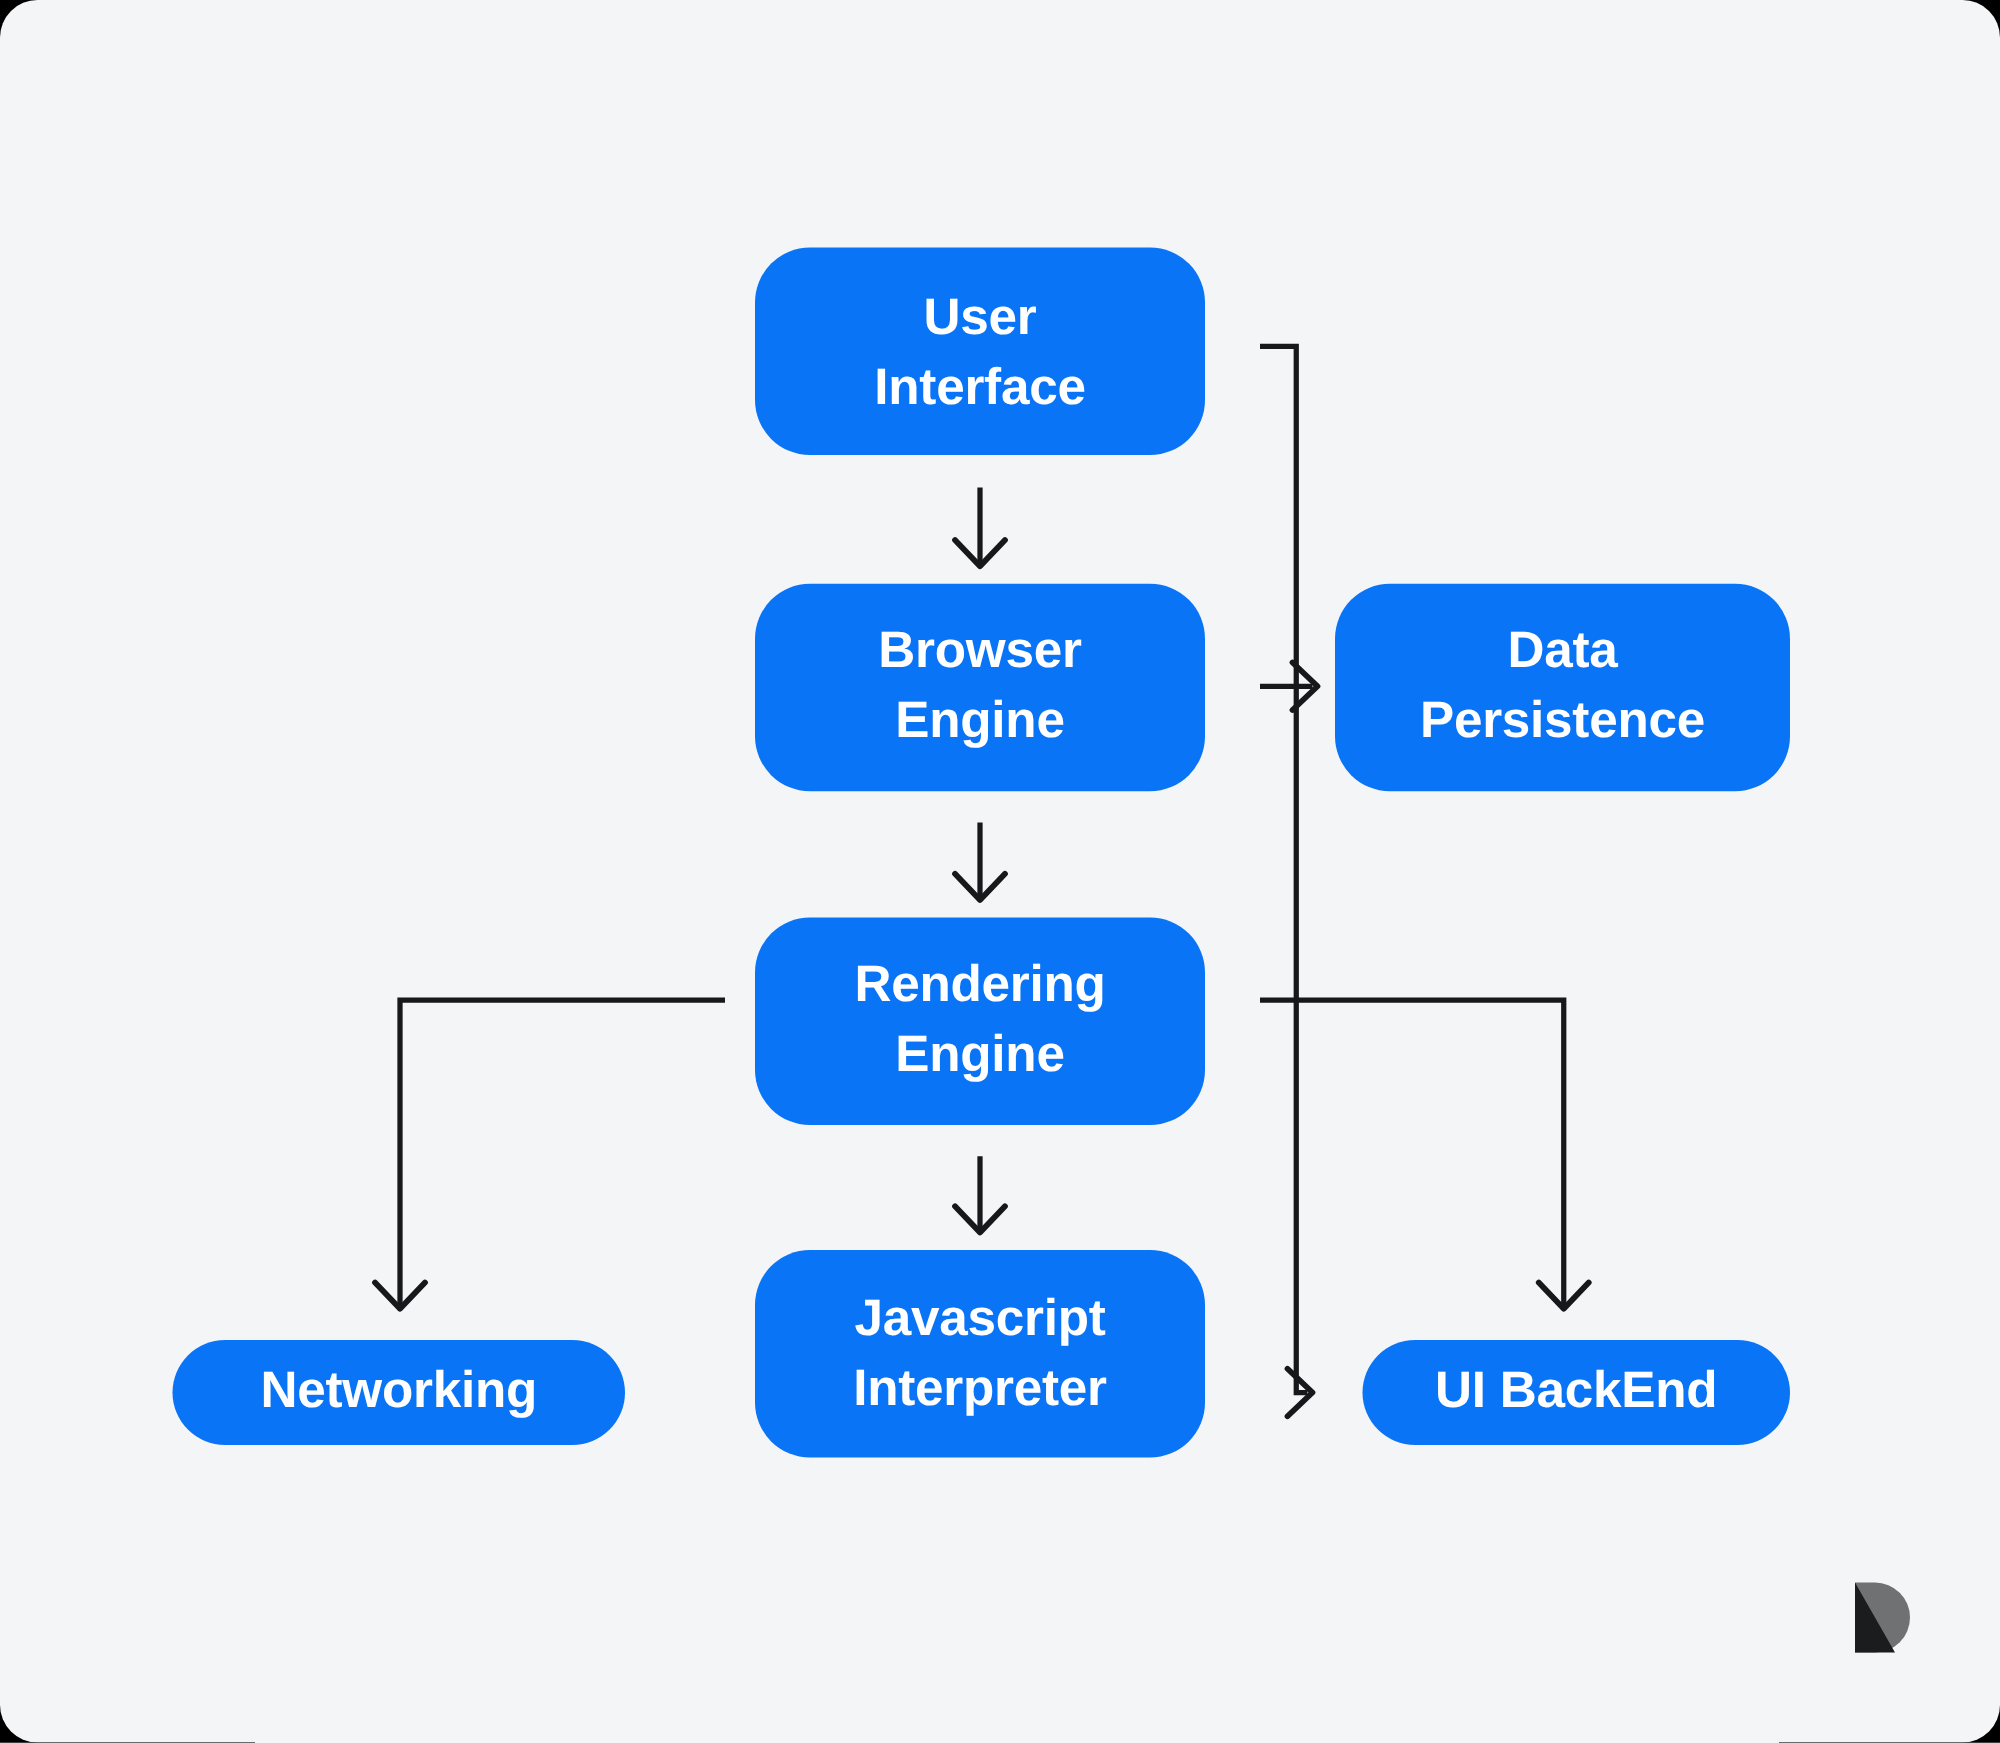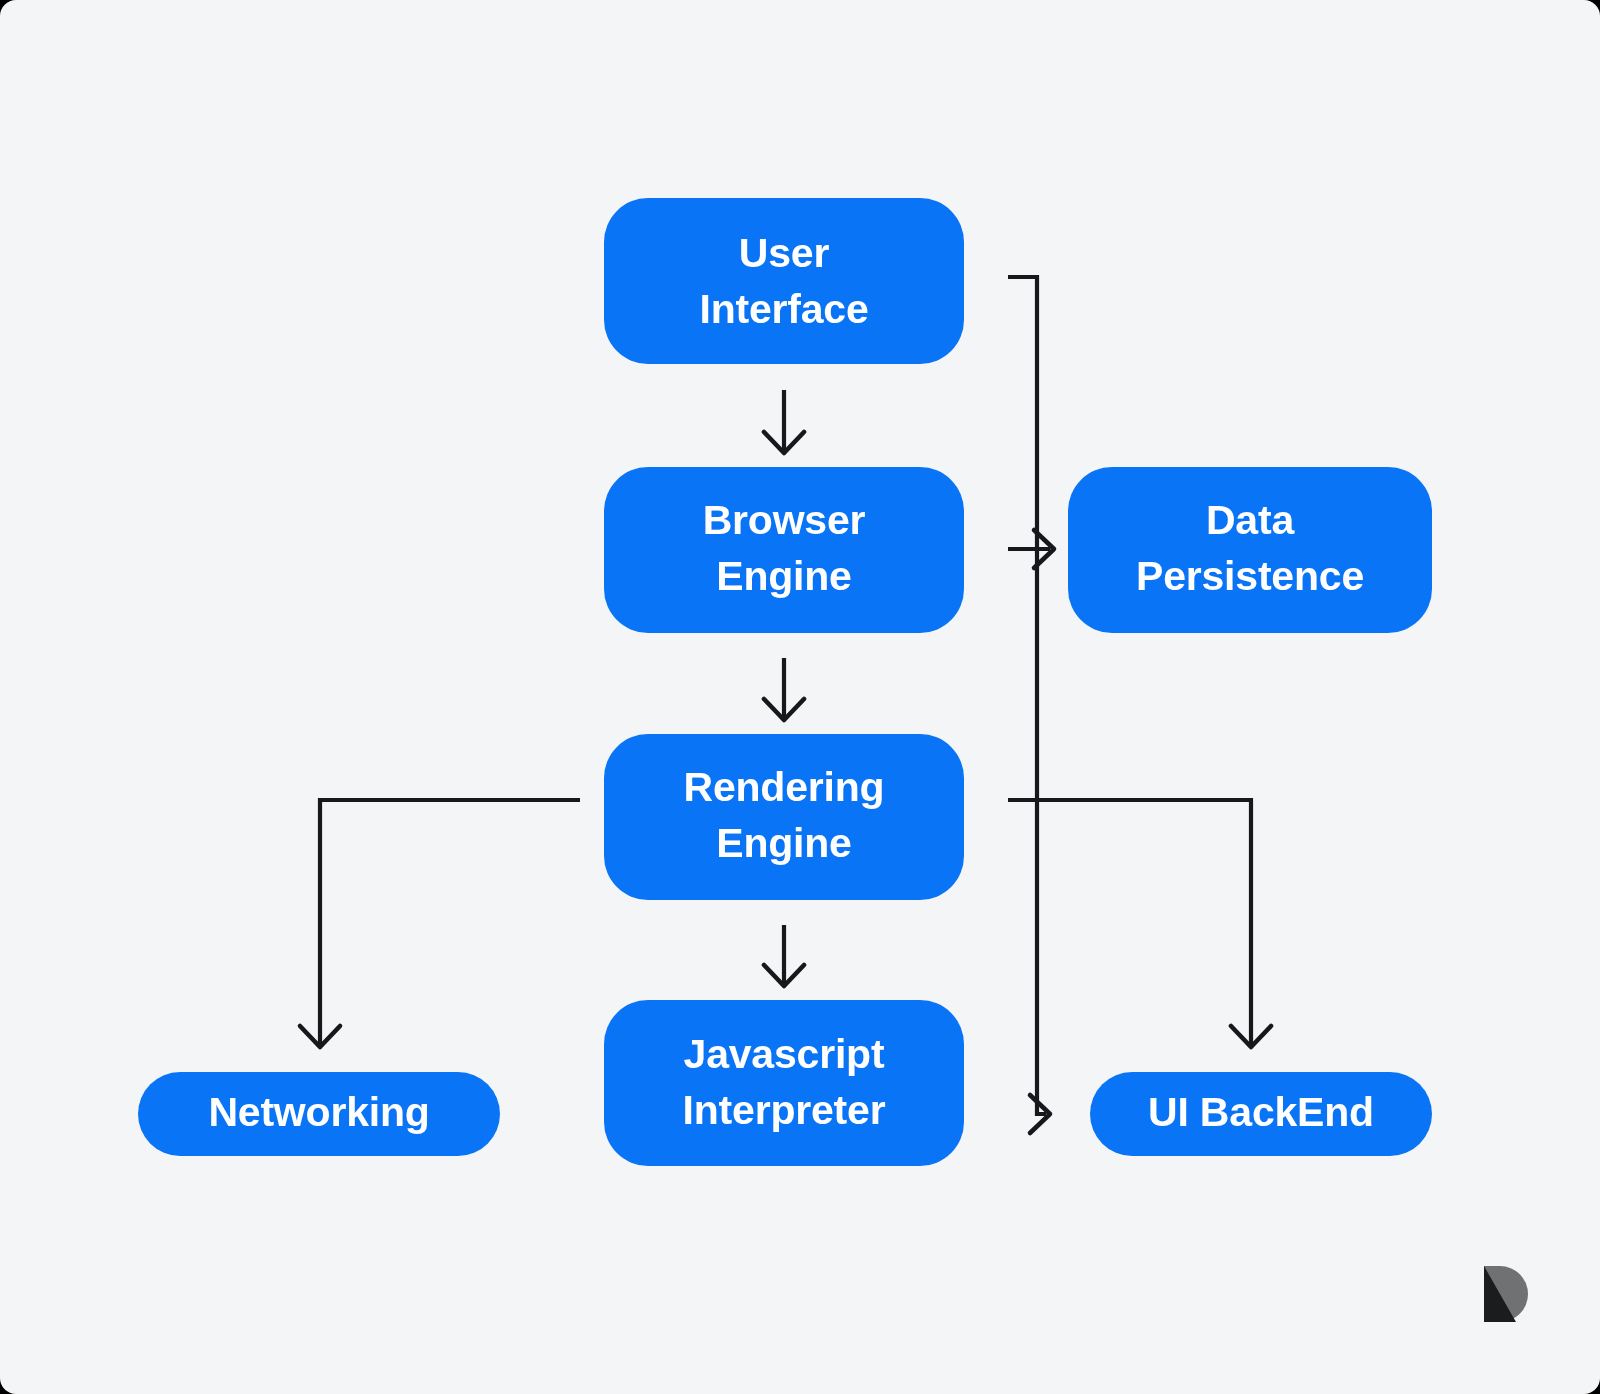--- a/index.html
+++ b/index.html
@@ -12,21 +12,21 @@
     width: 1600px;
     height: 1394px;
     overflow: hidden;
     font-family: "Liberation Sans", sans-serif;
   }
   #canvas {
     position: relative;
     width: 1600px;
     height: 1394px;
     background: #f4f5f7;
-    border-radius: 16px;
+    border-radius: 30px;
     overflow: hidden;
   }
   #diagram-svg {
     position: absolute;
     left: 0;
     top: 0;
     width: 1600px;
     height: 1394px;
     display: block;
   }

